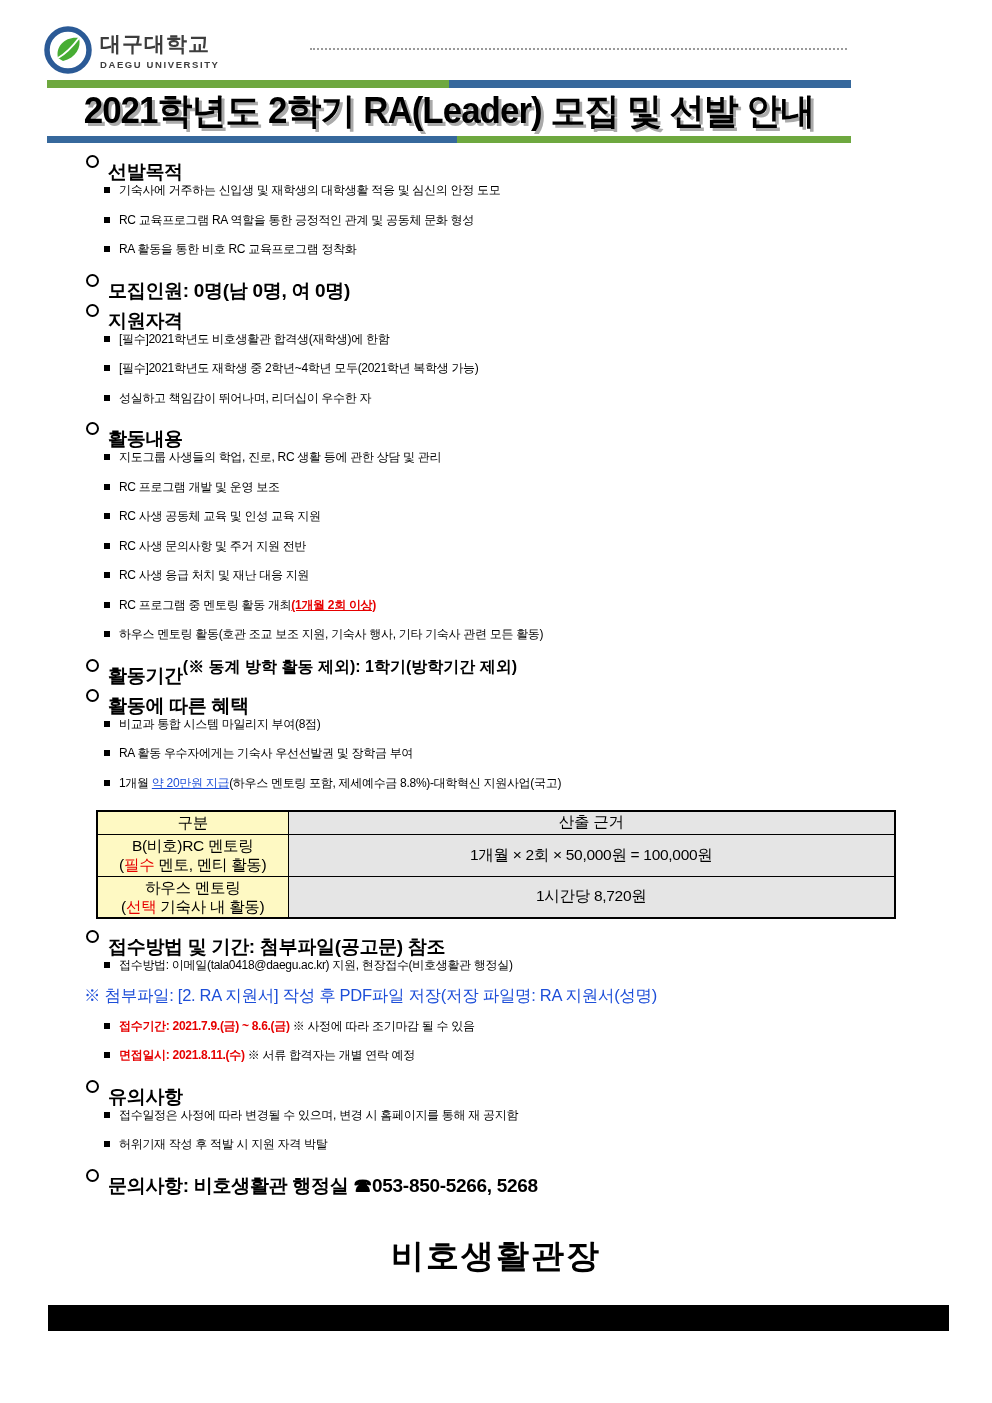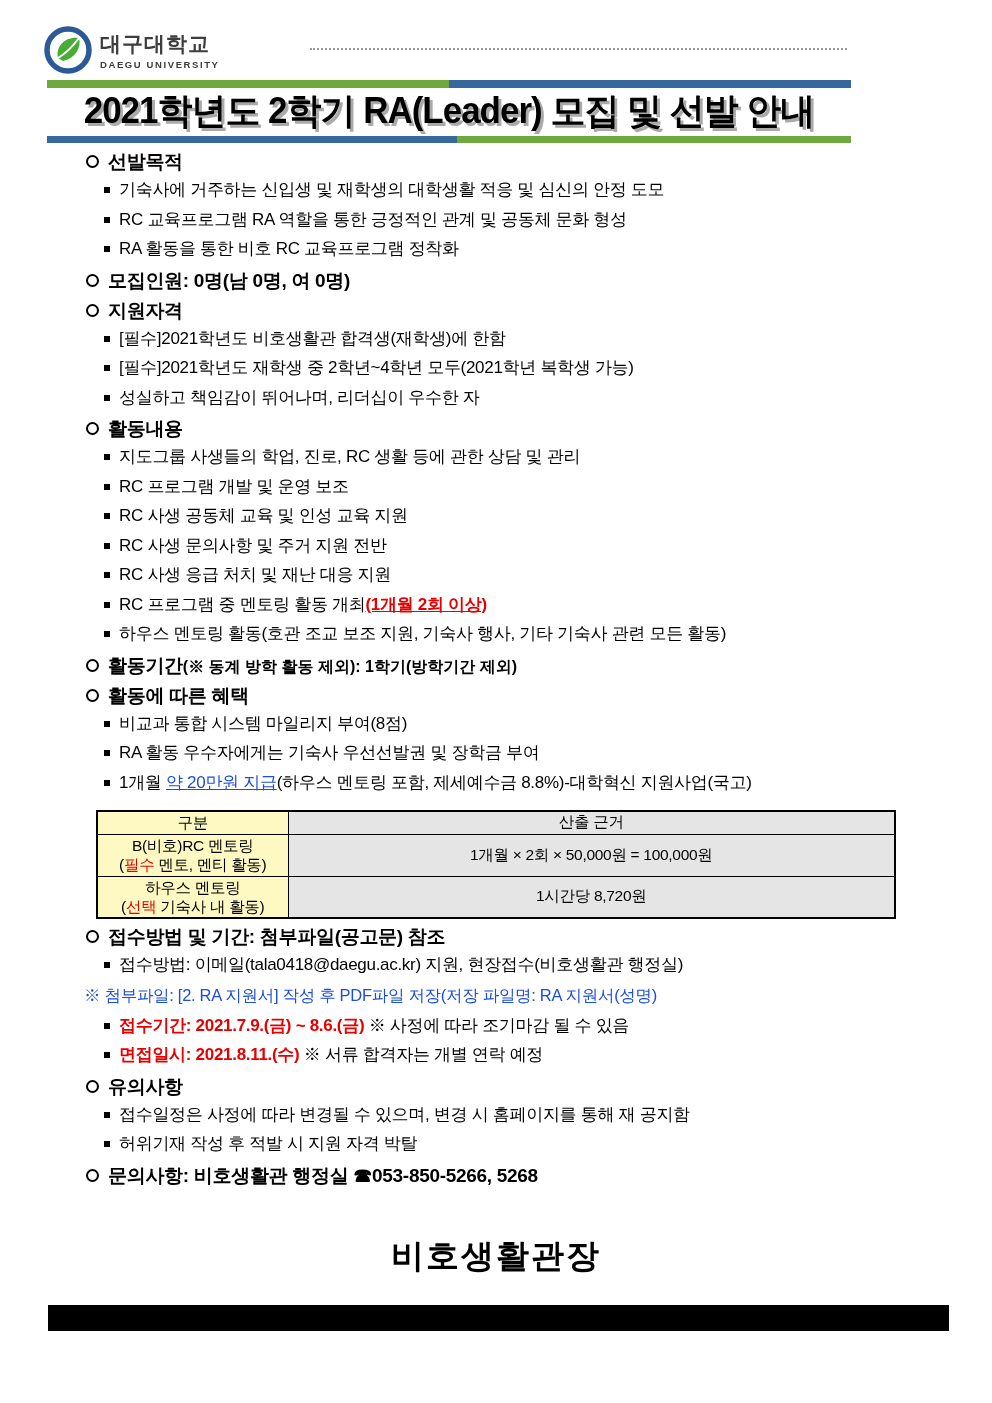--- a/index.html
+++ b/index.html
@@ -18,25 +18,25 @@
   .bar-bottom { top:136px; height:7px; background:linear-gradient(90deg,#36689c 0 51%,#6ea83f 51% 100%); }
   .doc-title { position:absolute; left:47px; top:88px; width:804px; height:48px; line-height:46px;
     text-align:center; font-size:36px; font-weight:800; color:#000; letter-spacing:-1px;
     text-shadow:3px 3px 0 #aaaaaa; transform:scaleX(.97); white-space:nowrap; }
 
   
   .content { position:absolute; left:0; top:150px; width:992px; }
   .sec { display:flex; align-items:flex-start; margin-left:86px; height:30px; }
   .circle-marker { flex:0 0 auto; width:13px; height:13px; border:2.6px solid #000; border-radius:50%;
     margin:5px 9px 0 0; }
-  .sec-label { font-size:19px; font-weight:bold; color:#000; line-height:24px; letter-spacing:-.3px; }
+  .sec-label { font-size:19px; font-weight:bold; color:#000; line-height:24px; letter-spacing:-.3px;margin-top:10px; }
   .sec-rest { font-size:16px; font-weight:bold; color:#000; line-height:24px; padding-top:1px; }
   .bul { display:flex; align-items:flex-start; margin-left:104px; height:29.5px; }
   .sq-marker { flex:0 0 auto; width:6px; height:6px; background:#000; margin:7px 9px 0 0; }
-  .bul-text { font-size:17px; color:#000; line-height:20px; letter-spacing:-.3px; }
+  .bul-text { font-size:12px; color:#000; line-height:20px; letter-spacing:-.3px; }
   .note-line { margin-left:84px; height:31px; font-size:16.5px; line-height:21px; letter-spacing:-.3px; }
   .red { color:#e60000; }
   .red-b { color:#e60000; font-weight:bold; }
   .blue-b { color:#1d4ed8; font-weight:normal; }
   .u { text-decoration:underline; }
 
   
   .pay-table { margin:8px 0 6px 96px; width:800px; border-collapse:collapse; table-layout:fixed; }
   .pay-table td, .pay-table th { border:1.6px solid #000; text-align:center; vertical-align:middle;
     font-size:15.5px; font-weight:normal; color:#000; letter-spacing:-.3px; }

